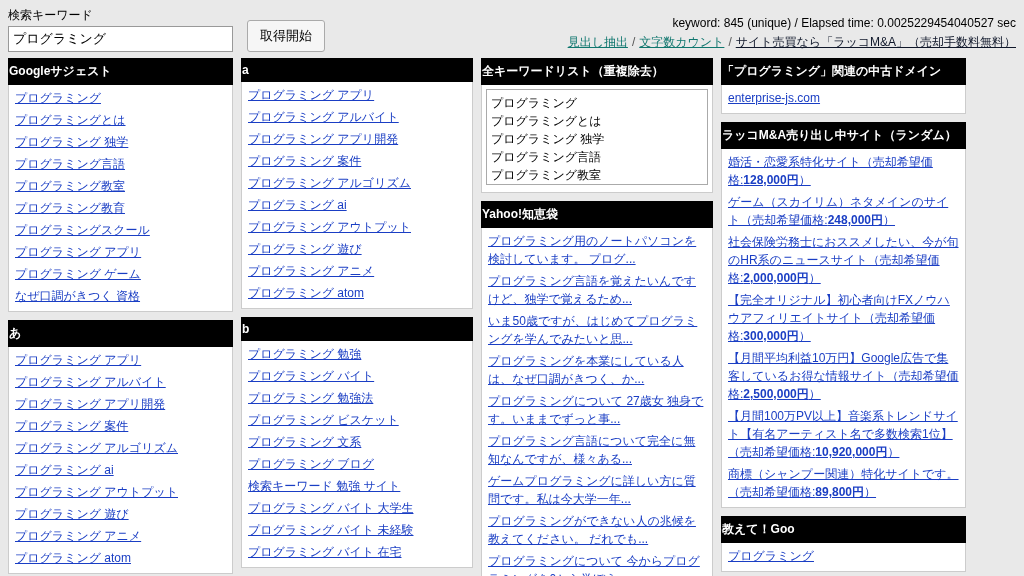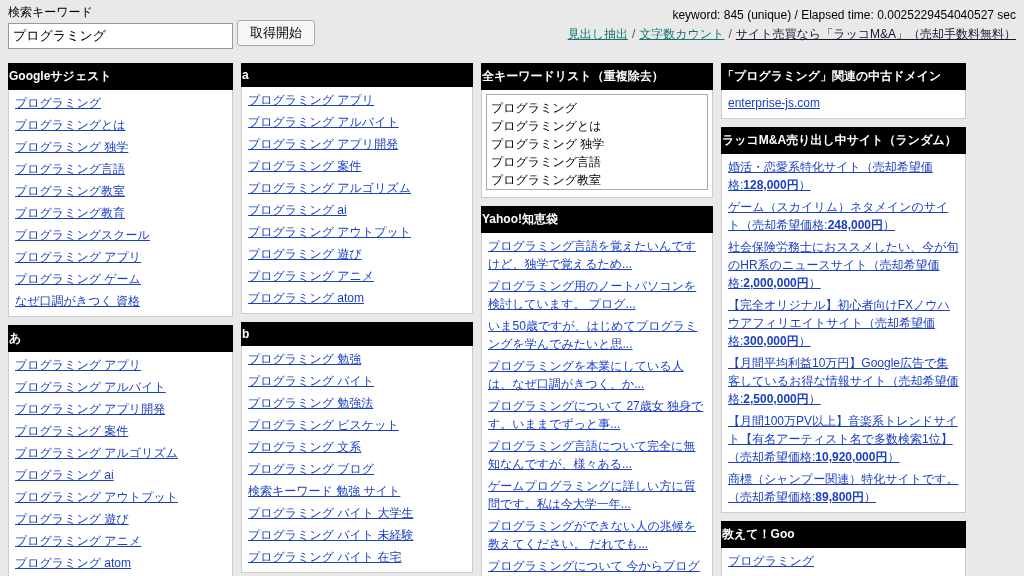--- a/index.html
+++ b/index.html
@@ -4,28 +4,28 @@
 <style>
   * { box-sizing: border-box; }
   body {
     margin: 0;
     font-family: "Hiragino Kaku Gothic ProN", "Meiryo", sans-serif;
     font-size: 12px;
     background: #e9e9e9;
     color: #000;
   }
   .wrap { padding: 4px 8px; }
-  .topbar { display: flex; align-items: flex-start; gap: 4px; margin-bottom: 14px; }
+  .topbar { display: flex; align-items: flex-end; gap: 14px; margin-bottom: 6px; }
   .topbar .lbl { font-size: 12px; display: block; margin-bottom: 2px; }
   .searchbox {
     width: 225px; height: 26px; font-size: 13px; padding: 2px 4px;
     border: 1px solid #999; background: #fff;
   }
   .startbtn {
-    height: 26px; padding: 2px 12px; border: 1px solid #aaa;
+    height: 32px; padding: 2px 12px; border: 1px solid #aaa;
     background: #f6f6f6; border-radius: 3px; font-size: 13px; margin-top: 16px;
     cursor: pointer;
   }
   .topmeta { margin-left: auto; text-align: right; font-size: 12px; line-height: 1.6; padding-top: 2px;}
   .topmeta .nav a { color: #0f766e; text-decoration: underline; }
   .topmeta .nav .sep { color: #555; padding: 0 4px; }
   .topmeta .nav .red { color: #0f172a; font-weight: normal; }
   .cols { display: flex; gap: 8px; }
   .col { flex: 0 0 auto; }
   .c1 { width: 225px; }
@@ -139,22 +139,22 @@
       <div class="kwlist-wrap">
         <textarea class="kwlist" style="">プログラミング
 プログラミングとは
 プログラミング 独学
 プログラミング言語
 プログラミング教室</textarea>
       </div>
 
       <div class="hd">Yahoo!知恵袋</div>
       <div class="box">
+          <div class="row"><a href="#">プログラミング用のノートパソコンを検討しています。 プログ...</a></div>
           <div class="row"><a href="#">プログラミング言語を覚えたいんですけど、独学で覚えるため...</a></div>
-          <div class="row"><a href="#">プログラミング用のノートパソコンを検討しています。 プログ...</a></div>
           <div class="row"><a href="#">いま50歳ですが、はじめてプログラミングを学んでみたいと思...</a></div>
           <div class="row"><a href="#">プログラミングを本業にしている人は、なぜ口調がきつく、か...</a></div>
           <div class="row"><a href="#">プログラミングについて 27歳女 独身です。いままでずっと事...</a></div>
           <div class="row"><a href="#">プログラミング言語について完全に無知なんですが、様々ある...</a></div>
           <div class="row"><a href="#">ゲームプログラミングに詳しい方に質問です。私は今大学一年...</a></div>
           <div class="row"><a href="#">プログラミングができない人の兆候を教えてください。 だれでも...</a></div>
           <div class="row"><a href="#">プログラミングについて 今からプログラミングを0から学ぼう...</a></div>
         </div>
     </div>
 

